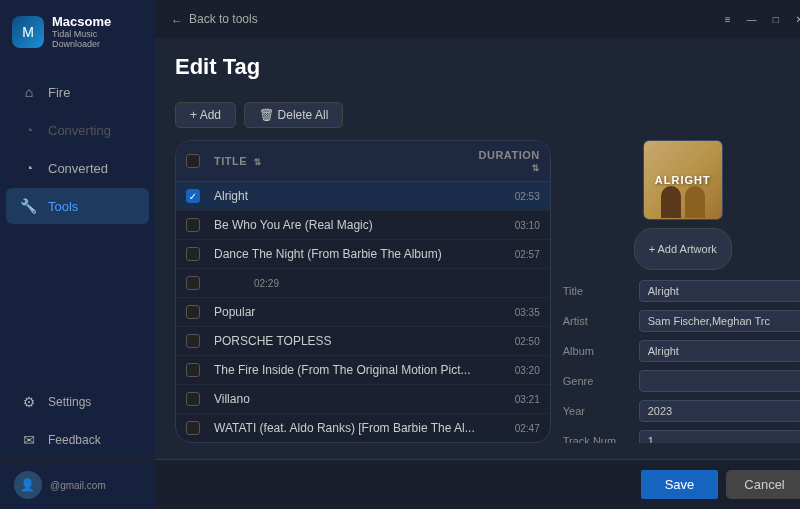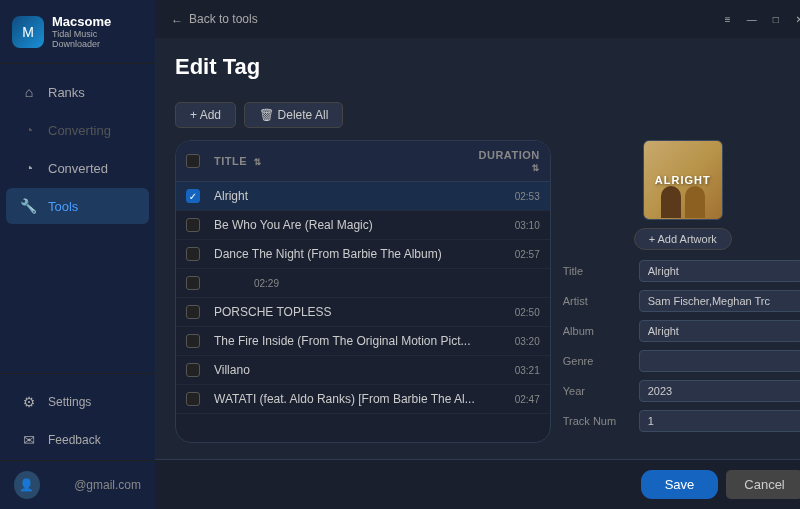--- a/index.html
+++ b/index.html
@@ -78,21 +78,21 @@
       width: 28px;
       height: 28px;
       background: #2a4a6b;
       border-radius: 50%;
       display: flex;
       align-items: center;
       justify-content: center;
       font-size: 12px;
       color: #aaa;
     }
-    .user-email { font-size: 12px; color: #888; margin-left: 26px; }
+    .user-email { font-size: 10px; color: #888; }
 
     
     .main {
       flex: 1;
       display: flex;
       flex-direction: column;
       background: #1e2535;
       height: 509px;
     }
 
@@ -290,21 +290,21 @@
       height: 32px;
       border-radius: 10px 10px 0 0;
     }
     .figure-1 { background: #5a3a1a; }
     .figure-2 { background: #8b6020; }
 
     .add-artwork-btn {
       display: flex;
       align-items: center;
       gap: 4px;
-      padding: 4px 14px;
+      padding: 14px 14px;
       border-radius: 18px;
       border: 1px solid #444;
       background: #2a3348;
       color: #ccc;
       font-size: 11px;
       cursor: pointer;
     }
 
     
     .tag-fields { display: flex; flex-direction: column; gap: 8px; }
@@ -338,21 +338,21 @@
       gap: 8px;
       padding: 10px 20px;
       border-top: 1px solid #2e3a50;
       background: #1a1f2e;
       flex-shrink: 0;
     }
     .save-btn {
       padding: 7px 24px;
       background: #1565c0;
       border: none;
-      border-radius: 11px;
+      border-radius: 2px;
       color: #fff;
       font-size: 13px;
       cursor: pointer;
     }
     .cancel-btn {
       padding: 7px 18px;
       background: #444;
       border: none;
       border-radius: 5px;
       color: #ccc;
@@ -372,21 +372,21 @@
     <div class="logo-icon">M</div>
     <div class="logo-text">
       <span class="logo-name">Macsome</span>
       <span class="logo-sub">Tidal Music Downloader</span>
     </div>
   </div>
 
   <div class="sidebar-nav">
     <div class="nav-item">
       <span class="nav-icon">⌂</span>
-      <span>Ranks</span>
+      <span>Fire</span>
     </div>
     <div class="nav-item disabled">
       <span class="nav-icon">◔</span>
       <span>Converting</span>
     </div>
     <div class="nav-item">
       <span class="nav-icon">◔</span>
       <span>Converted</span>
     </div>
     <div class="nav-item active">
@@ -470,20 +470,27 @@
         <div class="checkbox "></div>
       </div>
       <div class="col-title">Dance The Night (From Barbie The Album)</div>
       <div class="col-dur">02:57</div>
     </div>
             <div class="track-row">
       <div class="col-check">
         <div class="checkbox "></div>
       </div>
       <div class="col-dur">02:29</div>
+    </div>
+            <div class="track-row">
+      <div class="col-check">
+        <div class="checkbox "></div>
+      </div>
+      <div class="col-title">Popular</div>
+      <div class="col-dur">03:35</div>
     </div>
             <div class="track-row">
       <div class="col-check">
         <div class="checkbox "></div>
       </div>
       <div class="col-title">PORSCHE TOPLESS</div>
       <div class="col-dur">02:50</div>
     </div>
             <div class="track-row">
       <div class="col-check">

